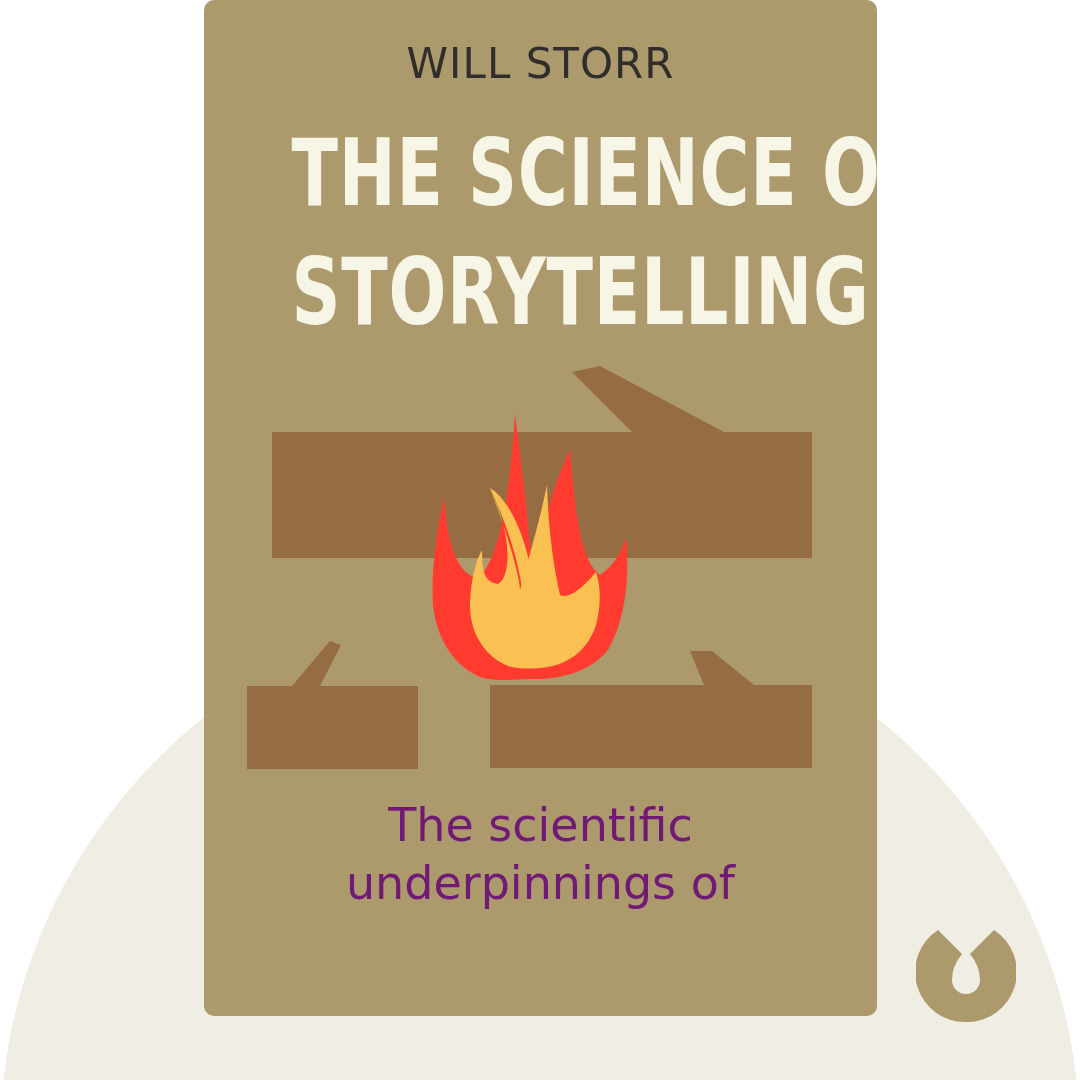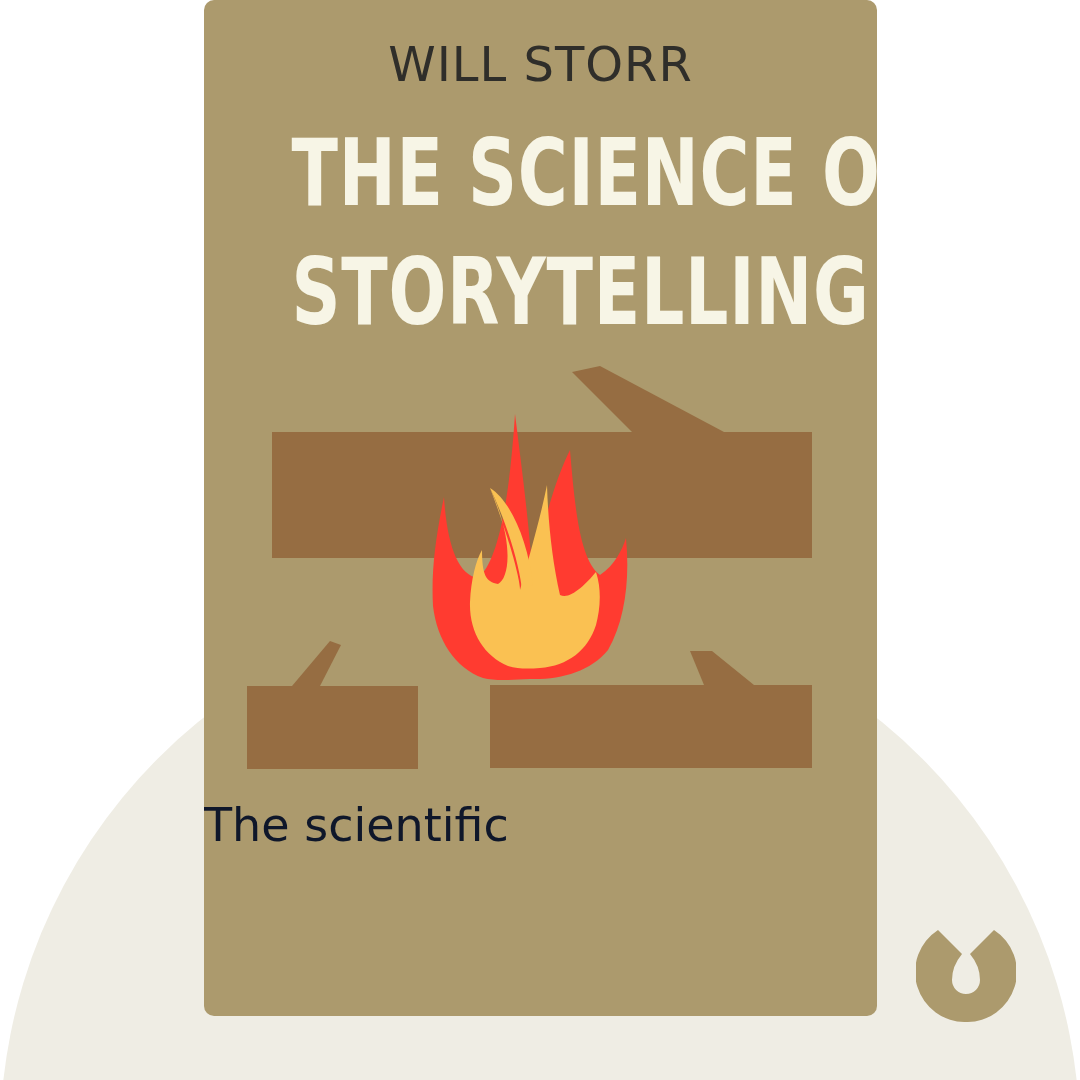--- a/index.html
+++ b/index.html
@@ -21,21 +21,21 @@
     width: 673px; height: 1016px;
     background: #AC9A6D;
     border-radius: 10px;
     overflow: hidden;
   }
   .author {
     position: absolute;
     left: 0; right: 0; top: 38px;
     text-align: center;
     font-family: "DejaVu Sans", sans-serif;
-    font-size: 48px;
+    font-size: 42px;
     letter-spacing: 1px;
     color: #2F2E2A;
     line-height: 52px;
   }
   .title {
     position: absolute;
     left: 0; right: 0;
     text-align: center;
     font-family: "DejaVu Sans", sans-serif;
     font-weight: bold;
@@ -48,24 +48,25 @@
     white-space: nowrap;
   }
   .title.l1 { top: 128px; }
   .title.l2 { top: 247px; }
   .art {
     position: absolute; left: 0; top: 0;
   }
   .subtitle {
     position: absolute;
     left: 0; right: 0; top: 796px;
+    text-align: center;
     font-family: "DejaVu Sans", sans-serif;
     font-size: 46px;
     line-height: 58px;
-    color: #0f172a;
+    color: #701a75;
   }
   .subtitle div { white-space: nowrap; }
   .logo {
     position: absolute; left: 916px; top: 922px;
     width: 100px; height: 100px;
   }
 </style>
 </head>
 <body>
 
@@ -123,18 +124,19 @@
                C602,590 600,610 596,625
                C588,650 568,666 540,668
                C528,669 518,669 508,666 Z" fill="#FAC152"></path>
 
       <path d="M490,488 C510,530 520,570 522,590 L533,585 C528,540 510,500 490,488 Z" fill="#FAC152"></path>
     </g>
   </svg>
 
   <div class="subtitle">
     <div>The scientific</div>
+    <div>underpinnings of</div>
   </div>
 </div>
 
 <svg class="logo" viewBox="0 0 100 100">
   <path d="M50,100 A50,50 0 0 1 22,8 L46,32 Q36,44 36,58 A14,14 0 0 0 64,58 Q64,44 54,32 L78,8 A50,50 0 0 1 50,100 Z" fill="#AC9A6D"></path>
 </svg>
 
 </body></html>

